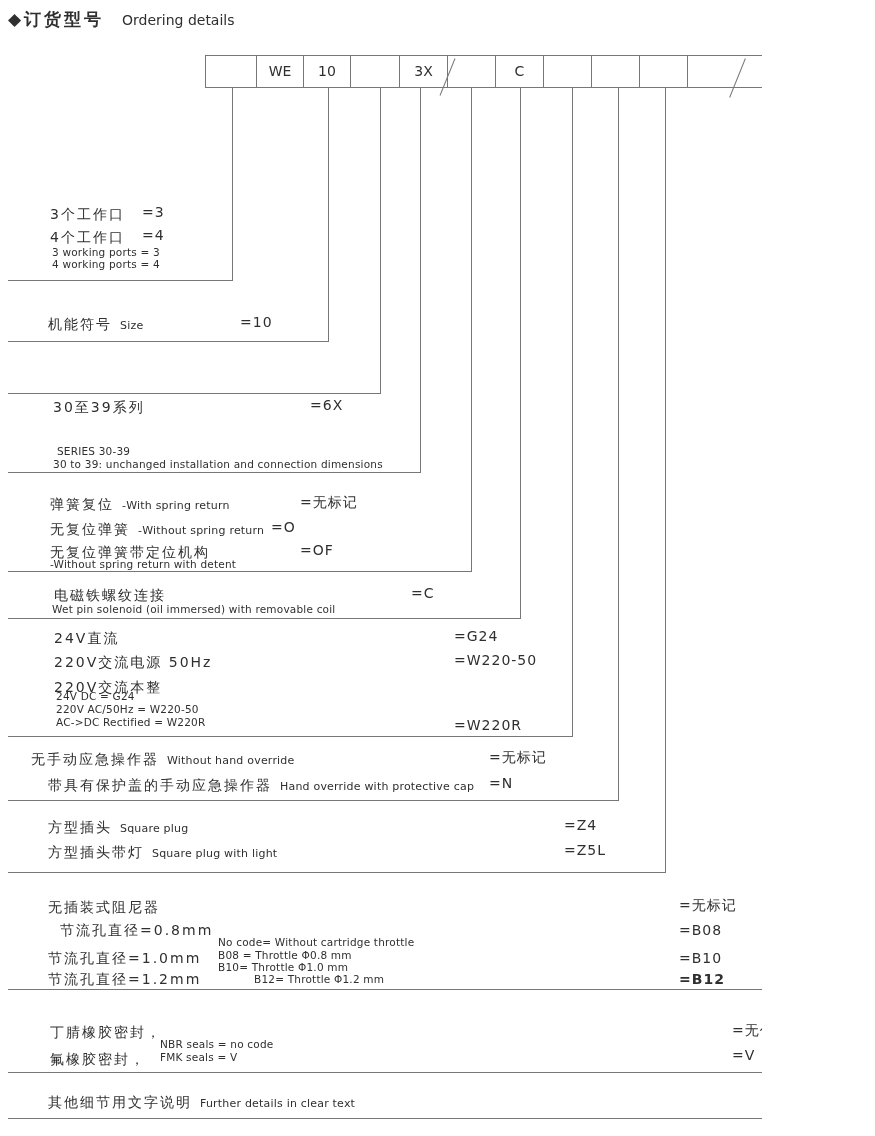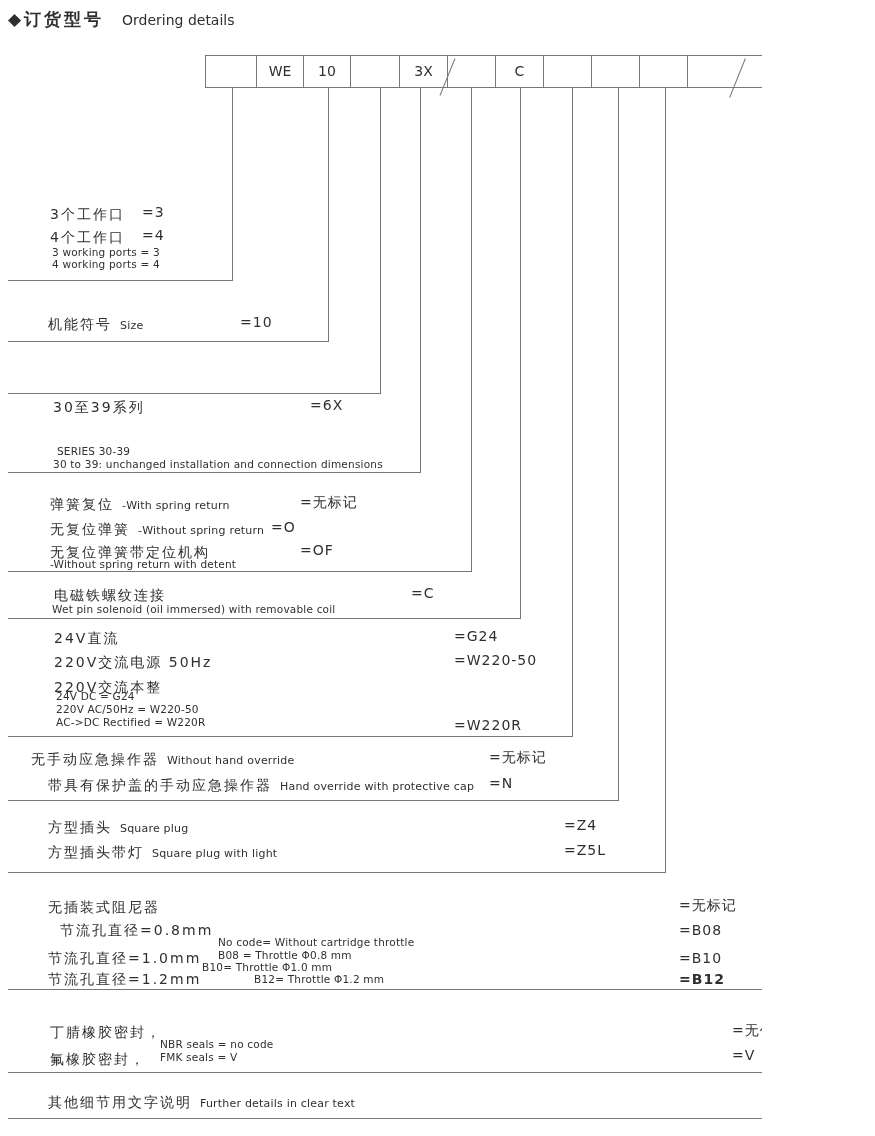--- a/index.html
+++ b/index.html
@@ -132,21 +132,21 @@
   <div class="line" style="left:48px;top:897px;"><span class="cn">无插装式阻尼器</span></div>
   <span class="val" style="left:679px;top:897px;">=无标记</span>
   <div class="line" style="left:60px;top:920px;"><span class="cn">节流孔直径=0.8mm</span></div>
   <span class="val" style="left:679px;top:922px;">=B08</span>
   <div class="line" style="left:48px;top:948px;"><span class="cn">节流孔直径=1.0mm</span></div>
   <span class="val" style="left:679px;top:950px;">=B10</span>
   <div class="line" style="left:48px;top:969px;"><span class="cn">节流孔直径=1.2mm</span></div>
   <span class="val" style="left:679px;top:971px;font-weight:bold;">=B12</span>
   <div class="note" style="left:218px;top:936px;">No code= Without cartridge throttle</div>
   <div class="note" style="left:218px;top:949px;">B08 = Throttle Φ0.8 mm</div>
-  <div class="note" style="left:202px;top:961px;text-align:right;">B10= Throttle Φ1.0 mm</div>
+  <div class="note" style="left:218px;top:961px;text-align:right;">B10= Throttle Φ1.0 mm</div>
   <div class="note" style="left:218px;top:973px;margin-left:36px;">B12= Throttle Φ1.2 mm</div>
 
   <div class="line" style="left:50px;top:1022px;"><span class="cn">丁腈橡胶密封，</span></div>
   <span class="val" style="left:732px;top:1022px;">=无代号</span>
   <div class="line" style="left:50px;top:1049px;"><span class="cn">氟橡胶密封，</span></div>
   <span class="val" style="left:732px;top:1047px;">=V</span>
   <div class="note" style="left:160px;top:1038px;">NBR seals = no code</div>
   <div class="note" style="left:160px;top:1051px;">FMK seals = V</div>
 
   <div class="line" style="left:48px;top:1092px;">

